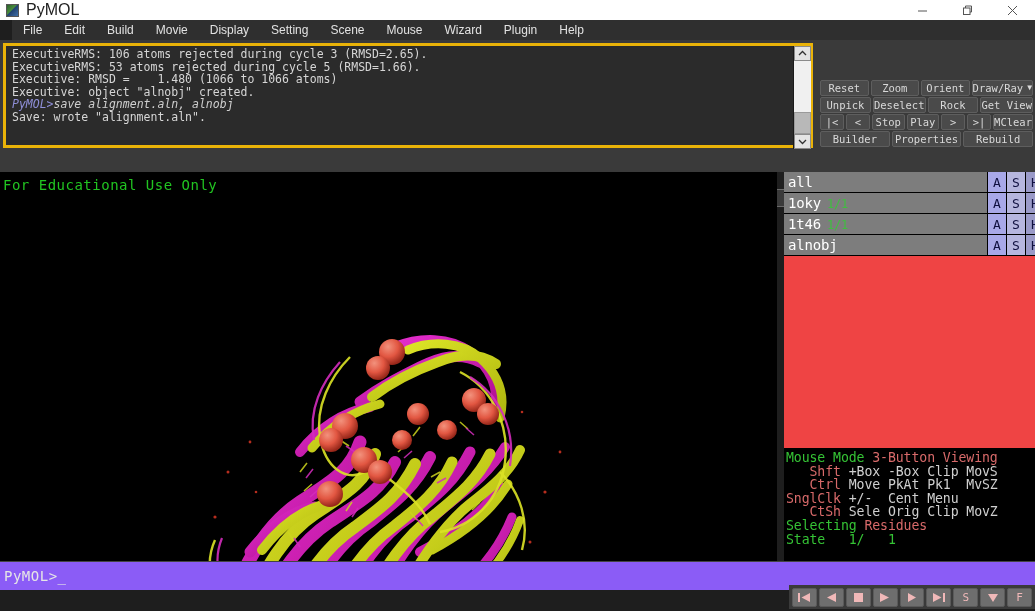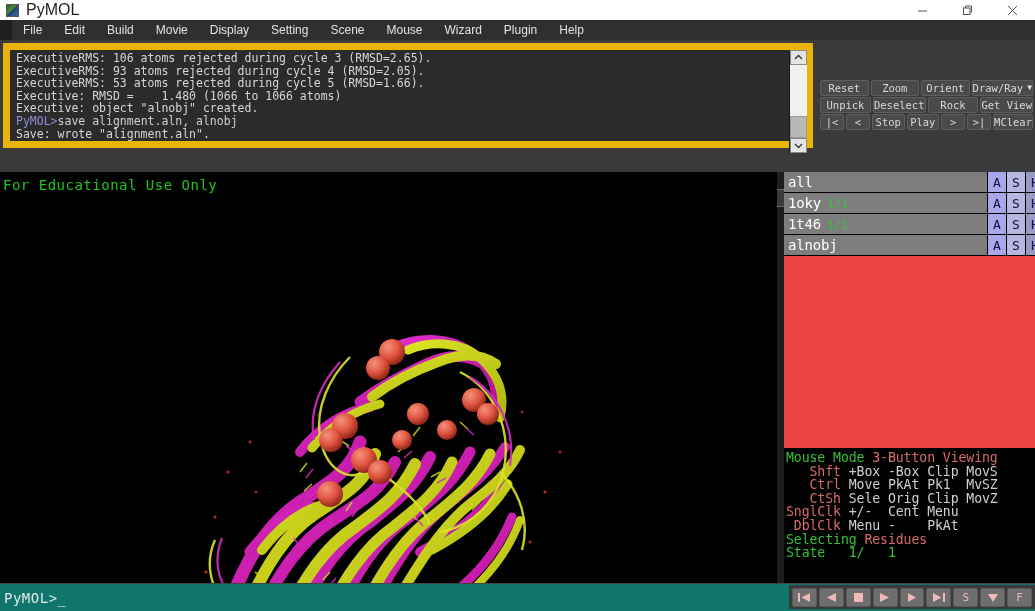--- a/index.html
+++ b/index.html
@@ -22,26 +22,26 @@
   
   .menubar{position:absolute;left:12px;top:20px;width:1035px;height:20px;
            background:#2f2f2f;display:flex;align-items:center;}
   .menu-item{font-family:"Liberation Sans",sans-serif;font-size:12px;color:#e2e2e2;
              padding:2px 11px;line-height:14px;cursor:default;}
 
   
   .upper{position:absolute;left:0;top:40px;width:1035px;height:132px;background:#3a3a3a;}
 
   .console-wrap{position:absolute;left:3px;top:3px;width:810px;height:105px;
-                background:#2b2b2b;border:7px solid #eab308;box-sizing:border-box;}
+                background:#2b2b2b;border:3px solid #eab308;box-sizing:border-box;}
   .console{position:absolute;left:0;top:0;width:790px;height:103px;overflow:hidden;
            padding:2px 0 0 6px;box-sizing:border-box;}
   .cline{font-family:"DejaVu Sans Mono",monospace;font-size:11.5px;line-height:12.6px;
          color:#d6d6d6;white-space:pre;}
-  .cline.cmd{color:#8f8fd8;}
+  .cline.cmd{color:#8f8fd8;font-style:italic;}
   .cline.cmd .cmd-txt{color:#cfcfcf;}
 
   .sbar{position:absolute;right:0;top:0;width:17px;height:103px;background:#d8d8d8;
         border-left:1px solid #1a1a1a;box-sizing:border-box;}
   .sbtn{width:17px;height:15px;background:#e4e4e4;border:1px solid #8a8a8a;
         box-sizing:border-box;display:flex;align-items:center;justify-content:center;}
   .sbtn.bot{position:absolute;bottom:0;left:0;}
   .strack{position:absolute;top:15px;bottom:15px;left:0;width:17px;background:#f0f0f0;}
   .sthumb{position:absolute;left:0;bottom:0;width:17px;height:22px;background:#b8b8b8;
           border:1px solid #9a9a9a;box-sizing:border-box;}
@@ -88,21 +88,21 @@
           color:#101010;font-weight:bold;}
 
   
   .mousepanel{position:absolute;left:784px;top:448px;width:251px;height:137px;
               background:#000;padding:3px 0 0 2px;box-sizing:border-box;overflow:hidden;text-decoration:underline;}
   .mline{font-family:"DejaVu Sans Mono",monospace;font-size:13.2px;line-height:13.6px;
          white-space:pre;letter-spacing:-0.1px;}
   .g{color:#35c335;} .r{color:#d86a6a;} .b{color:#7b8cf0;} .w{color:#cfcfcf;}
 
   
-  .bottombar{position:absolute;left:0;top:583px;width:1035px;height:28px;background:#0f766e;
+  .bottombar{position:absolute;left:0;top:561px;width:1035px;height:28px;background:#8b5cf6;
              border-top:1px solid #444;}
   .botprompt{position:absolute;left:4px;top:6px;font-family:"DejaVu Sans Mono",monospace;
              font-size:14px;color:#e6e6e6;letter-spacing:0.5px;}
   .playbar{position:absolute;left:789px;top:585px;width:246px;height:24px;background:#3a3a3a;
            display:flex;align-items:center;padding:0 2px;box-sizing:border-box;}
   .pbtn{flex:1;height:19px;margin:0 1px;background:#6e6e6e;border:1px solid #5a5a5a;
         border-radius:2px;box-sizing:border-box;display:flex;align-items:center;
         justify-content:center;color:#f0b8b8;font-family:"DejaVu Sans Mono",monospace;
         font-size:11px;cursor:default;}
   .pbtn svg{display:block;}
@@ -148,21 +148,20 @@
       <div class="menu-item">Wizard</div>
       <div class="menu-item">Plugin</div>
       <div class="menu-item">Help</div>
     </div>
 
   <div class="upper">
 
     <div class="console-wrap">
       <div class="console" id="console">
           <div class="cline">ExecutiveRMS: 106 atoms rejected during cycle 3 (RMSD=2.65).</div>
-          <div class="cline">ExecutiveRMS: 93 atoms rejected during cycle 4 (RMSD=2.05).</div>
           <div class="cline">ExecutiveRMS: 53 atoms rejected during cycle 5 (RMSD=1.66).</div>
           <div class="cline">Executive: RMSD =    1.480 (1066 to 1066 atoms)</div>
           <div class="cline">Executive: object "alnobj" created.</div>
           <div class="cline cmd"><span>PyMOL&gt;</span><span class="cmd-txt">save alignment.aln, alnobj</span></div>
           <div class="cline">Save: wrote "alignment.aln".</div>
         </div>
       <div class="sbar">
         <div class="sbtn">
           <svg width="9" height="7" viewBox="0 0 9 7">
               <polyline points="1,5 4.5,1.5 8,5" fill="none" stroke="#333" stroke-width="1.3"></polyline>
@@ -228,20 +227,31 @@
             <span>Play</span>
           </div>
           <div class="btn narrow">
             <span>&gt;</span>
           </div>
           <div class="btn narrow">
             <span>&gt;|</span>
           </div>
           <div class="btn">
             <span>MClear</span>
+          </div>
+        </div>
+      <div class="ctlrow" id="ctlrow4">
+          <div class="btn">
+            <span>Builder</span>
+          </div>
+          <div class="btn">
+            <span>Properties</span>
+          </div>
+          <div class="btn">
+            <span>Rebuild</span>
           </div>
         </div>
     </div>
 
   </div>
 
   <div class="viewport">
     <svg class="mol" viewBox="0 0 782 411" preserveAspectRatio="none">
       <defs>
         <radialGradient id="sph" cx="35%" cy="30%" r="70%">
@@ -389,23 +399,22 @@
           <div class="obtn l">L</div>
           <div class="obtn c">C</div>
         </div>
       </div>
     </div>
 
   <div class="mousepanel" id="mousepanel">
       <div class="mline"><span class="g">Mouse Mode </span><span class="r">3-Button Viewing</span></div>
       <div class="mline"><span class="r">   Shft </span><span class="w">+Box </span><span class="w">-Box </span><span class="w">Clip </span><span class="w">MovS </span></div>
       <div class="mline"><span class="r">   Ctrl </span><span class="w">Move </span><span class="w">PkAt </span><span class="w">Pk1  </span><span class="w">MvSZ </span></div>
+      <div class="mline"><span class="r">SnglClk </span><span class="w">+/-  </span><span class="w">Cent </span><span class="w">Menu </span><span class="w">     </span></div>
       <div class="mline"><span class="r">   CtSh </span><span class="w">Sele </span><span class="w">Orig </span><span class="w">Clip </span><span class="w">MovZ </span></div>
-      <div class="mline"><span class="r">SnglClk </span><span class="w">+/-  </span><span class="w">Cent </span><span class="w">Menu </span><span class="w">     </span></div>
-      <div class="mline"><span class="r"> DblClk </span><span class="w">Menu </span><span class="w">-    </span><span class="w">PkAt </span><span class="w">     </span></div>
       <div class="mline"><span class="g">Selecting </span><span class="r">Residues</span></div>
       <div class="mline"><span class="g">State   </span><span class="g">1/   1</span></div>
     </div>
 
   <div class="bottombar">
     <div class="botprompt">PyMOL&gt;_</div>
   </div>
   <div class="playbar" id="playbar">
       <div class="pbtn">
         <span>

